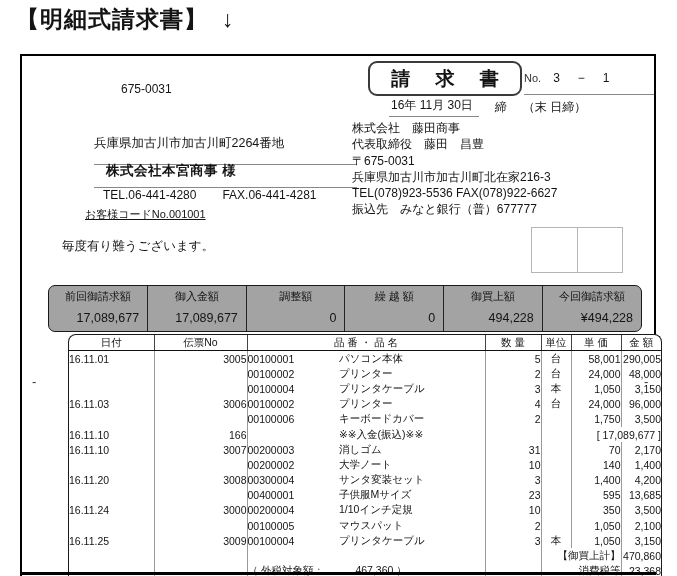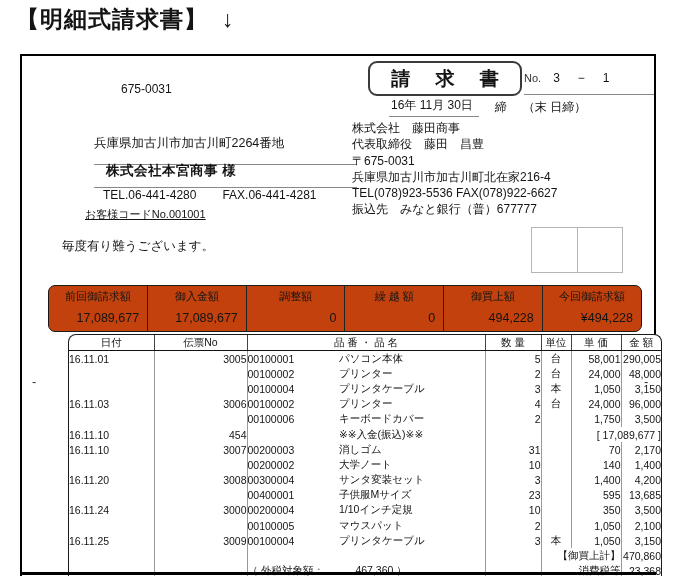--- a/index.html
+++ b/index.html
@@ -35,21 +35,21 @@
 
   
   #greeting{left:62px;top:237px;font-size:12.5px;line-height:19.5px;}
 
   
   #stamp-box{left:531px;top:227px;width:92px;height:46px;display:flex;}
   #stamp-box .cell{flex:1;border:1px solid #b5b5b5;background:#fff;}
   #stamp-box .cell + .cell{border-left:none;}
 
   
-  #summary-wrap{left:48px;top:285px;width:592px;height:45px;border:1.5px solid #1a1a1a;border-radius:7px;overflow:hidden;background:#c2410c;}
+  #summary-wrap{left:48px;top:285px;width:592px;height:45px;border:1.5px solid #1a1a1a;border-radius:7px;overflow:hidden;background:#a3a3a3;}
   #summary-table{border-collapse:collapse;table-layout:fixed;width:100%;}
   #summary-table th{height:16px;font-size:11px;font-weight:normal;text-align:center;padding:2px 0 0 0;}
   #summary-table td{height:27px;font-size:12.5px;text-align:right;padding:0 8px 3px 0;vertical-align:middle;}
   #summary-table th + th, #summary-table td + td{border-left:1px solid #222;}
 
   
   #detail-wrap{left:48px;top:334px;width:592px;height:242px;border:1.5px solid #1a1a1a;border-bottom:none;border-radius:8px 8px 0 0;overflow:hidden;background:#fff;margin-left:20px;}
   #detail-table{border-collapse:collapse;table-layout:fixed;width:592px;}
   #detail-table th{height:15px;font-size:10.5px;font-weight:normal;text-align:center;border-bottom:1.5px solid #111;padding:0;}
   #detail-table th + th{border-left:1px solid #444;}
@@ -107,21 +107,21 @@
   <div class="abs" id="recipient-telfax">
     <span>TEL.06-441-4280</span>
     <span>FAX.06-441-4281</span>
   </div>
   <div class="abs" id="recipient-code">お客様コードNo.001001</div>
 
   <div class="abs" id="sender-block">
     <div>株式会社　藤田商事</div>
     <div>代表取締役　藤田　昌豊</div>
     <div>〒675-0031</div>
-    <div>兵庫県加古川市加古川町北在家216-4</div>
+    <div>兵庫県加古川市加古川町北在家216-3</div>
     <div>TEL(078)923-5536 FAX(078)922-6627</div>
     <div>振込先　みなと銀行（普）677777</div>
   </div>
 
   <div class="abs" id="greeting">
     <div>毎度有り難うございます。</div>
   </div>
 
   <div class="abs" id="stamp-box">
     <div class="cell"></div>
@@ -220,21 +220,21 @@
     <td class="c-slip"></td>
     <td class="c-code">00100006</td>
     <td class="c-name">キーボードカバー</td>
     <td class="c-qty">2</td>
     <td class="c-unit"></td>
     <td class="c-price">1,750</td>
     <td class="c-amount">3,500</td>
   </tr>
           <tr>
     <td class="c-date">16.11.10</td>
-    <td class="c-slip">454</td>
+    <td class="c-slip">166</td>
     <td class="c-code"></td>
     <td class="c-name">※※入金(振込)※※</td>
     <td class="c-qty"></td>
     <td class="c-unit"></td>
 
     <td class="c-amount bracket" colspan="2">[ 17,089,677 ]</td>
   </tr>
           <tr>
     <td class="c-date">16.11.10</td>
     <td class="c-slip">3007</td>

